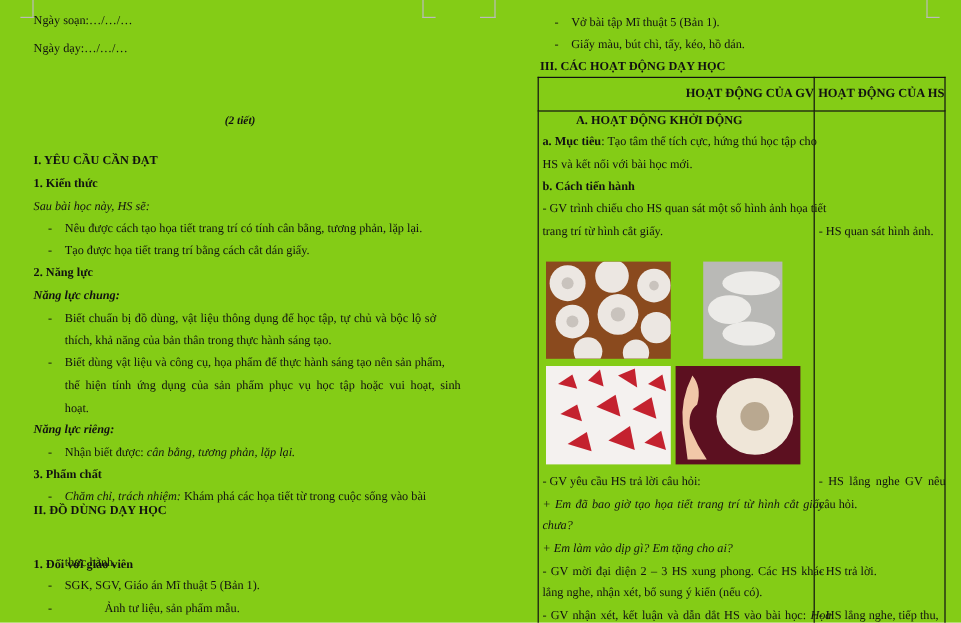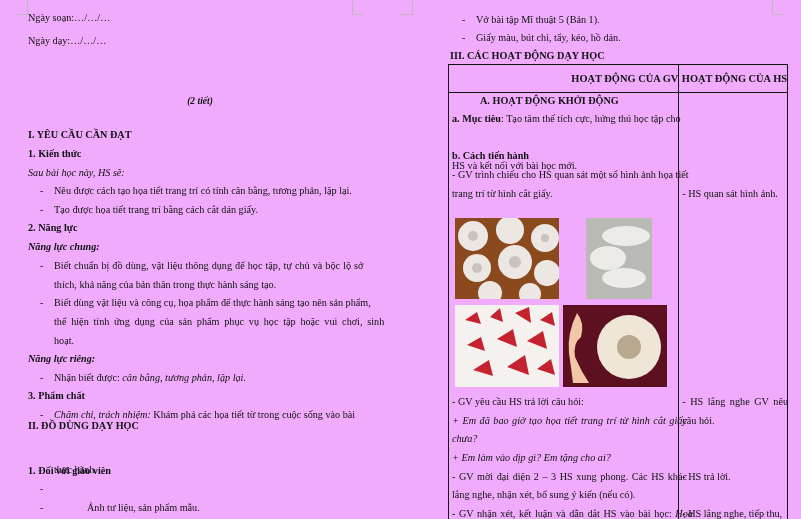--- a/index.html
+++ b/index.html
@@ -1,18 +1,18 @@
 <!DOCTYPE html>
 <html><head>
 <meta charset="utf-8">
 <style>
   html, body { margin:0; padding:0; background:#fff; }
   body { width:801px; height:519px; overflow:hidden; position:relative;
          font-family:"Liberation Serif","DejaVu Serif",serif; color:#111; font-size:10.2px; }
-  .page { position:absolute; top:0; height:519px; background:#f0abfc; }
+  .page { position:absolute; top:0; height:519px; background:#84cc16; }
   #page-left { left:0; width:400px; }
   #page-right { left:400px; width:401px; }
   .crop { position:absolute; width:10px; height:14px; }
   .crop.tl { border-right:1px solid #bbb; border-bottom:1px solid #bbb; }
   .crop.tr { border-left:1px solid #bbb; border-bottom:1px solid #bbb; }
   .line { position:absolute; white-space:nowrap; line-height:13px; }
   .b { font-weight:bold; }
   .i { font-style:italic; }
   .bi { font-weight:bold; font-style:italic; }
   .title { color:#1f3864; font-weight:bold; font-size:10.4px; }
@@ -45,35 +45,36 @@
 
   <div class="line b" style="left:28px;top:221px;">2. Năng lực</div>
   <div class="line bi" style="left:28px;top:240px;">Năng lực chung:</div>
 
   <div class="line" style="left:40px;top:259px;">-</div>
   <div class="line" style="left:54px;top:259px;word-spacing:0.5px;">Biết chuẩn bị đồ dùng, vật liệu thông dụng để học tập, tự chủ và bộc lộ sở</div>
   <div class="line" style="left:54px;top:278px;">thích, khả năng của bản thân trong thực hành sáng tạo.</div>
 
   <div class="line" style="left:40px;top:296px;">-</div>
   <div class="line" style="left:54px;top:296px;">Biết dùng vật liệu và công cụ, họa phẩm để thực hành sáng tạo nên sản phẩm,</div>
-  <div class="line" style="left:54px;top:315px;word-spacing:2.2px;">thể hiện tính ứng dụng của sản phẩm phục vụ học tập hoặc vui chơi, sinh</div>
+  <div class="line" style="left:54px;top:315px;word-spacing:2.2px;">thể hiện tính ứng dụng của sản phẩm phục vụ học tập hoặc vui hoạt, sinh</div>
   <div class="line" style="left:54px;top:334px;">hoạt.</div>
 
   <div class="line bi" style="left:28px;top:352px;">Năng lực riêng:</div>
   <div class="line" style="left:40px;top:371px;">-</div>
   <div class="line" style="left:54px;top:371px;"><span>Nhận biết được: </span><span class="i">cân bằng, tương phản, lặp lại.</span></div>
 
   <div class="line b" style="left:28px;top:389px;">3. Phẩm chất</div>
   <div class="line" style="left:40px;top:408px;">-</div>
   <div class="line" style="left:54px;top:408px;"><span class="i">Chăm chỉ, trách nhiệm:</span><span> Khám phá các họa tiết từ trong cuộc sống vào bài</span></div>
   <div class="line" style="left:54px;top:427px;margin-top:36px;">thực hành.</div>
 
   <div class="line b" style="left:28px;top:445px;">II. ĐỒ DÙNG DẠY HỌC</div>
   <div class="line b" style="left:28px;top:464px;">1. Đối với giáo viên</div>
   <div class="line" style="left:40px;top:482px;">-</div>
+  <div class="line" style="left:54px;top:482px;">SGK, SGV, Giáo án Mĩ thuật 5 (Bản 1).</div>
   <div class="line" style="left:40px;top:501px;">-</div>
   <div class="line" style="left:54px;top:501px;margin-left:33px;">Ảnh tư liệu, sản phẩm mẫu.</div>
 
 </div>
 
 <style>
   #page-left .line[style*="top:445px"] { top:419px !important; }
 </style>
 
 <div class="page" id="page-right">
@@ -90,21 +91,21 @@
     <tbody>
         <tr>
       <th style="width:230px;">HOẠT ĐỘNG CỦA GV</th>
       <th style="width:108px;">HOẠT ĐỘNG CỦA HS</th>
     </tr>
     <tr>
       <td>
         <div class="cell" style="height:430px;">
           <div class="line b" style="left:3px;top:1px;margin-left:28px;">A. HOẠT ĐỘNG KHỞI ĐỘNG</div>
           <div class="line" style="left:3px;top:19px;"><span class="b">a. Mục tiêu</span><span>: Tạo tâm thế tích cực, hứng thú học tập cho</span></div>
-          <div class="line" style="left:3px;top:38px;margin-top:28px;">HS và kết nối với bài học mới.</div>
+          <div class="line" style="left:3px;top:38px;">HS và kết nối với bài học mới.</div>
           <div class="line b" style="left:3px;top:56px;">b. Cách tiến hành</div>
           <div class="line" style="left:3px;top:75px;">- GV trình chiếu cho HS quan sát một số hình ảnh họa tiết</div>
           <div class="line" style="left:3px;top:94px;">trang trí từ hình cắt giấy.</div>
 
           <div class="img" style="left:6px;top:125px;width:104px;height:81px;background:#8a4a1e;">
             <svg width="104" height="81" viewBox="0 0 104 81">
               <g fill="#f2f0ee" opacity="0.95">
                 <circle cx="18" cy="18" r="15"></circle>
                     <circle cx="55" cy="12" r="14"></circle>
                     <circle cx="90" cy="20" r="14"></circle>

